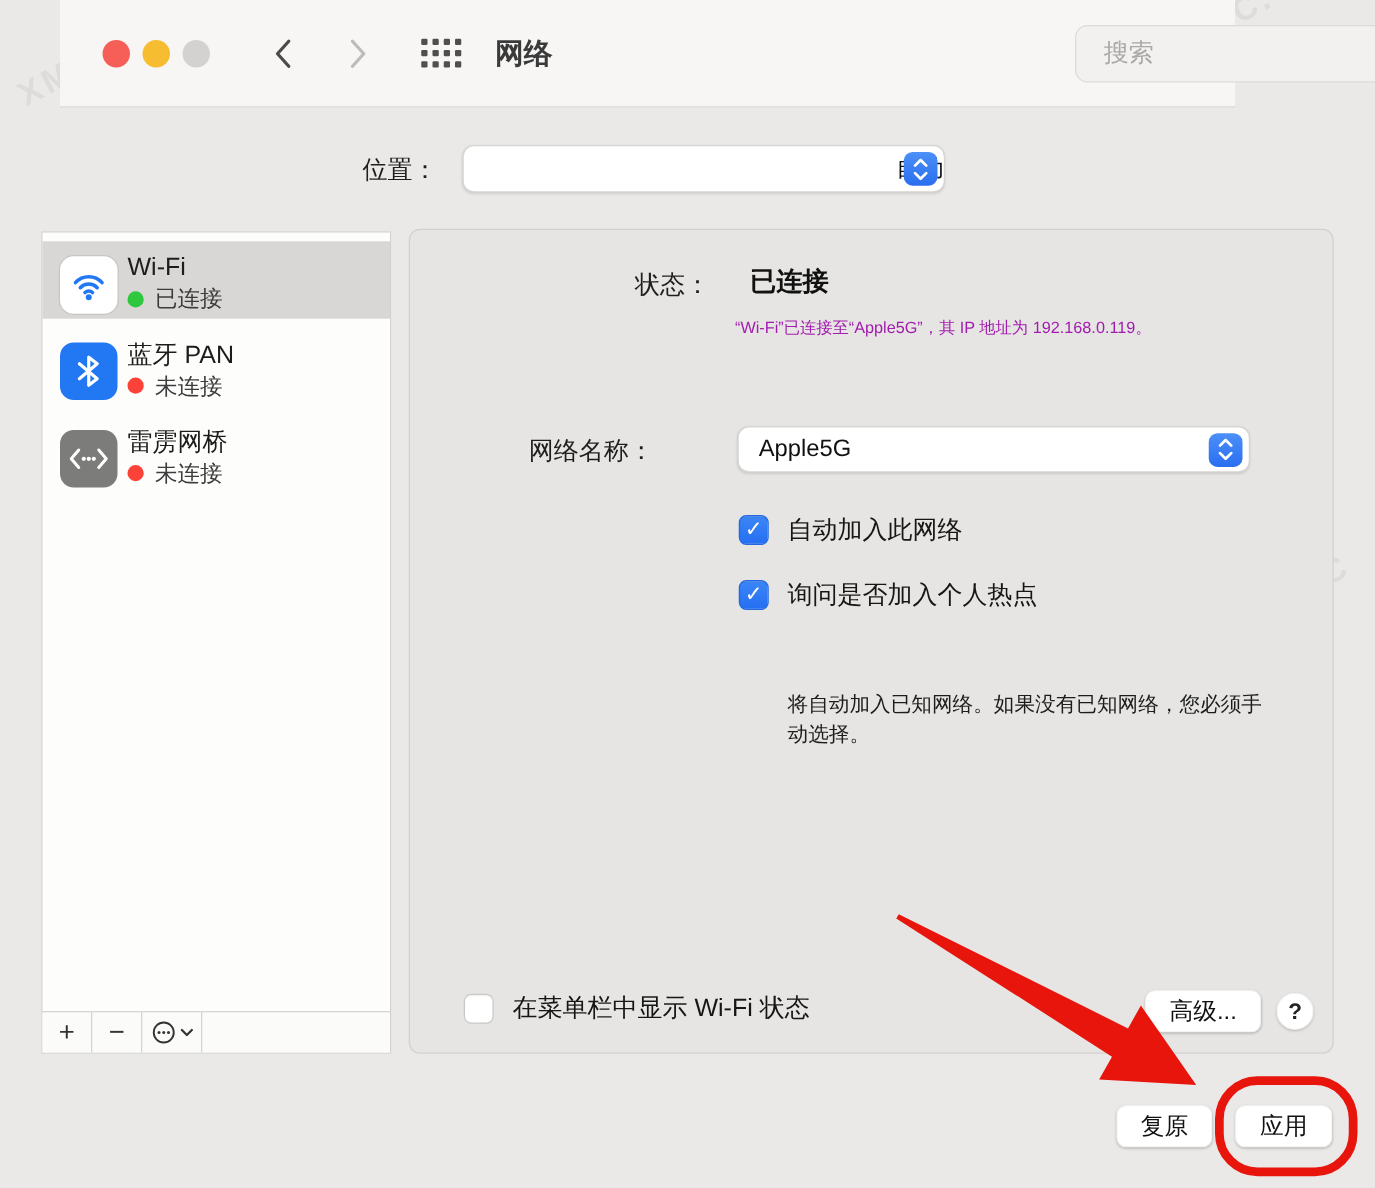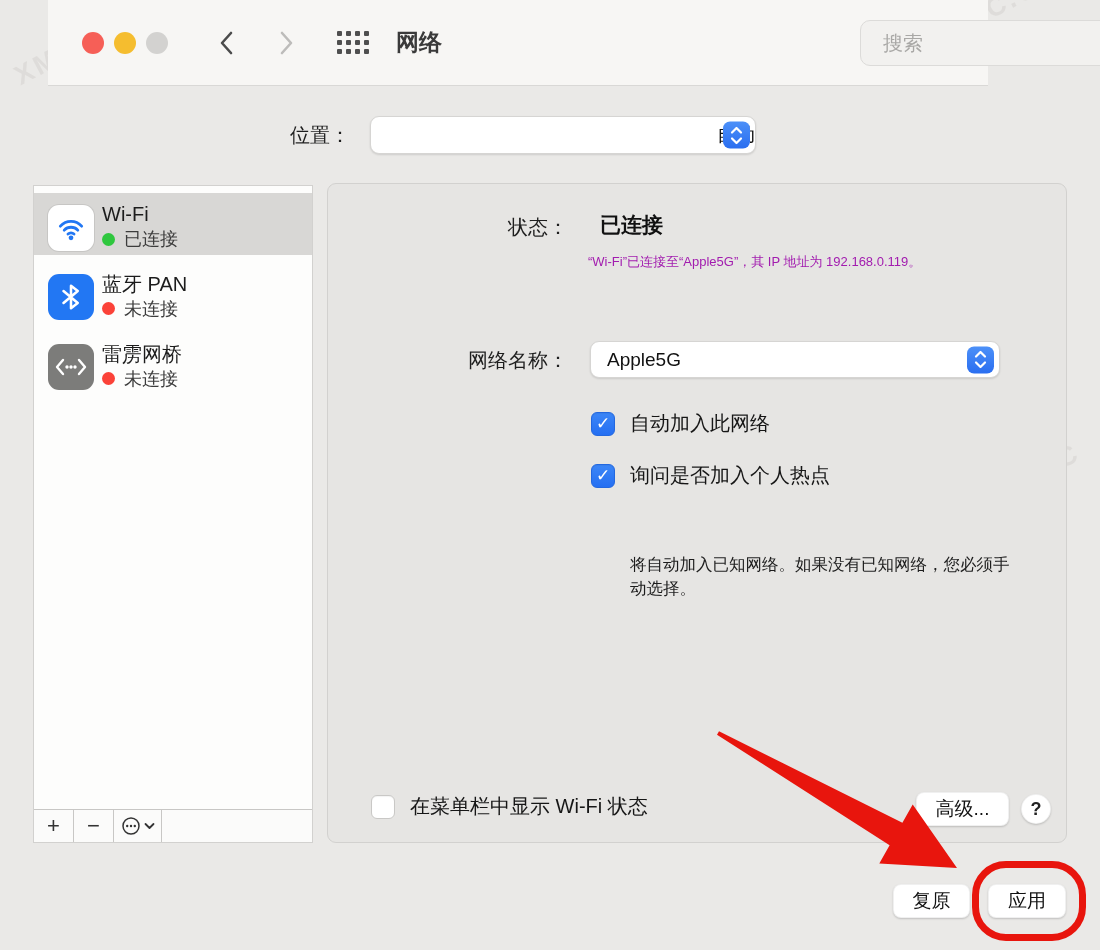--- a/index.html
+++ b/index.html
@@ -86,21 +86,21 @@
   .tool-cell.wide { width:48px; gap:3px; }
   .tool-rest { flex:1; background:#fbfbfa; }
 
   
   .panel {
     position:absolute; left:327px; top:183px; width:740px; height:660px;
     background:#e6e5e3; border:1px solid #d2d1cf; border-radius:9px;
   }
   .form-label { position:absolute; text-align:right; font-size:20px; color:#1e1e1e; }
   .lbl-status { left:398px; top:214px; width:170px; }
-  .lbl-network { left:378px; top:347px; width:190px; }
+  .lbl-network { left:378px; top:347px; width:190px;text-align:center; }
   .status-value { position:absolute; left:600px; top:211px; font-size:21px; font-weight:700; color:#111; }
   .btn {
     background:#fff; border:1px solid rgba(0,0,0,0.06); border-radius:8px;
     box-shadow:0 1px 2px rgba(0,0,0,0.18);
     font-size:19px; color:#111; display:flex; align-items:center; justify-content:center;
     font-family:inherit;
   }
   .btn-turnoff { position:absolute; left:866px; top:208px; width:134px; height:35px; }
   .status-desc { position:absolute; left:588px; top:249px; width:408px; font-size:13px; line-height:26px; color:#a21caf; }
   .checkrow { position:absolute; display:flex; align-items:center; gap:15px; }

